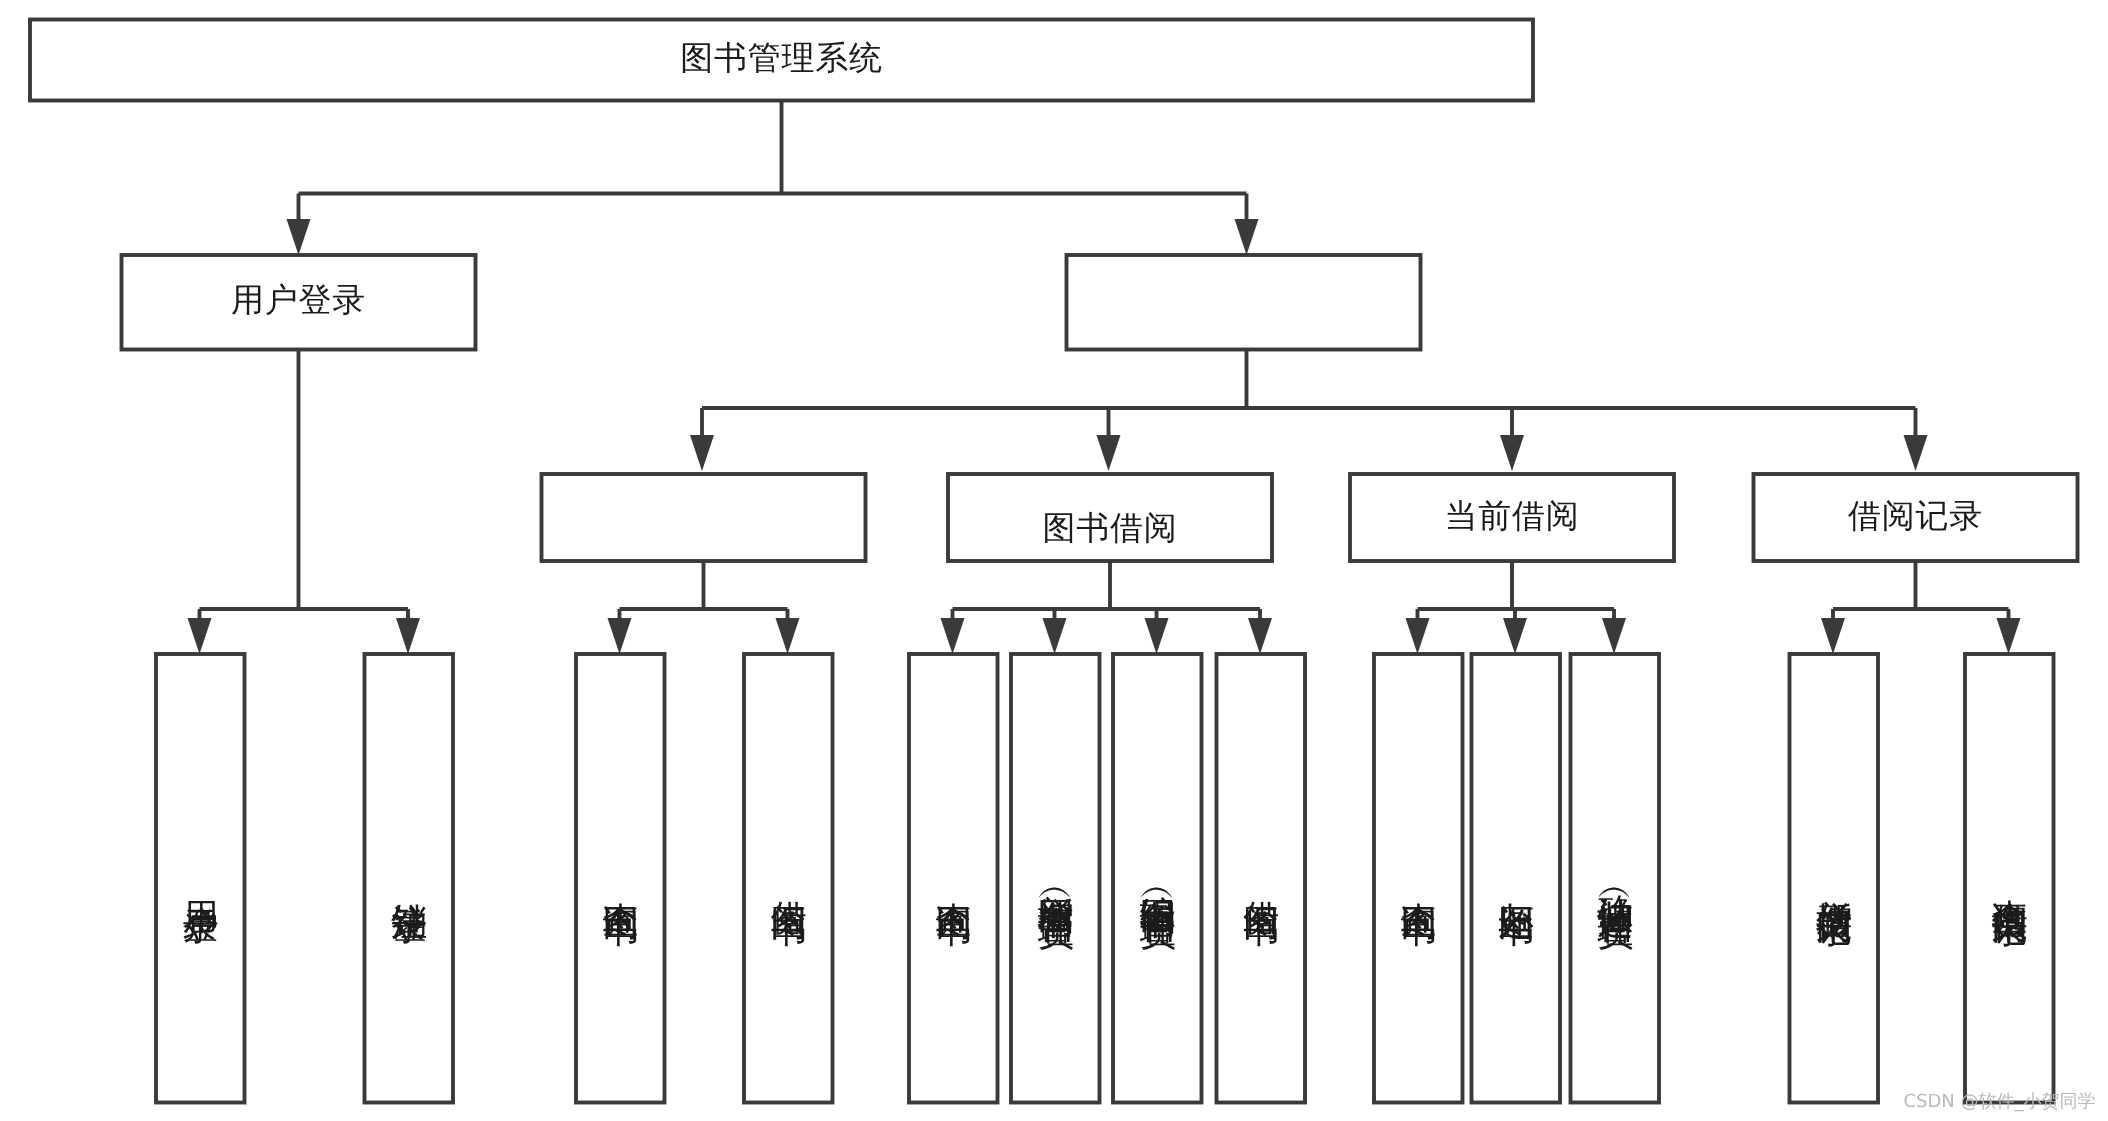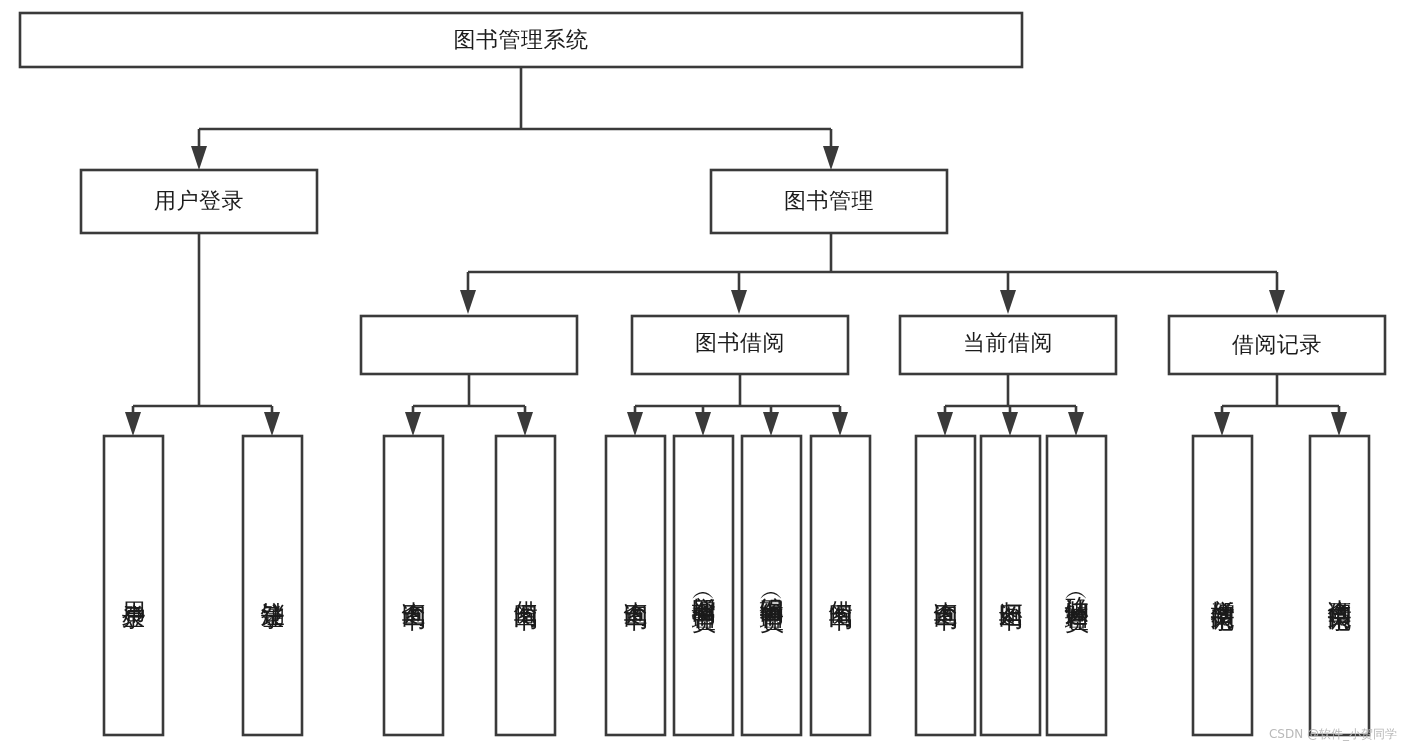--- a/index.html
+++ b/index.html
@@ -165,24 +165,23 @@
     <rect class="node-box" x="981" y="436" width="59" height="299"></rect>
     <rect class="node-box" x="1047" y="436" width="59" height="299"></rect>
 
     <rect class="node-box" x="1193" y="436" width="59" height="299"></rect>
     <rect class="node-box" x="1310" y="436" width="59" height="299"></rect>
   </svg>
 
   <div class="node-label horizontal" style="left:20px; top:13px; width:1002px; height:54px;">图书管理系统</div>
 
   <div class="node-label horizontal" style="left:81px; top:170px; width:236px; height:63px;">用户登录</div>
-  <div class="node-label horizontal" style="left:711px; top:170px; width:236px; height:63px;">图书管理</div>
-
-  <div class="node-label horizontal" style="left:632px; top:314px; width:216px; height:58px;">图书借阅</div>
-  <div class="node-label horizontal" style="left:900px; top:316px; width:216px; height:58px;font-family:Liberation Mono, monospace;">当前借阅</div>
+
+  <div class="node-label horizontal" style="left:632px; top:324px; width:216px; height:58px;">图书借阅</div>
+  <div class="node-label horizontal" style="left:900px; top:316px; width:216px; height:58px;">当前借阅</div>
   <div class="node-label horizontal" style="left:1169px; top:316px; width:216px; height:58px;">借阅记录</div>
 
   <div class="node-label vertical" style="left:104px; top:436px; width:59px; height:299px;">用户登录</div>
   <div class="node-label vertical" style="left:243px; top:436px; width:59px; height:299px;">注销登录</div>
 
   <div class="node-label vertical" style="left:384px; top:436px; width:59px; height:299px;">查询图书</div>
   <div class="node-label vertical" style="left:496px; top:436px; width:59px; height:299px;">借阅图书</div>
 
   <div class="node-label vertical" style="left:606px; top:436px; width:59px; height:299px;">查询图书</div>
   <div class="node-label vertical" style="left:674px; top:436px; width:59px; height:299px;">新增图书（管理员）</div>

